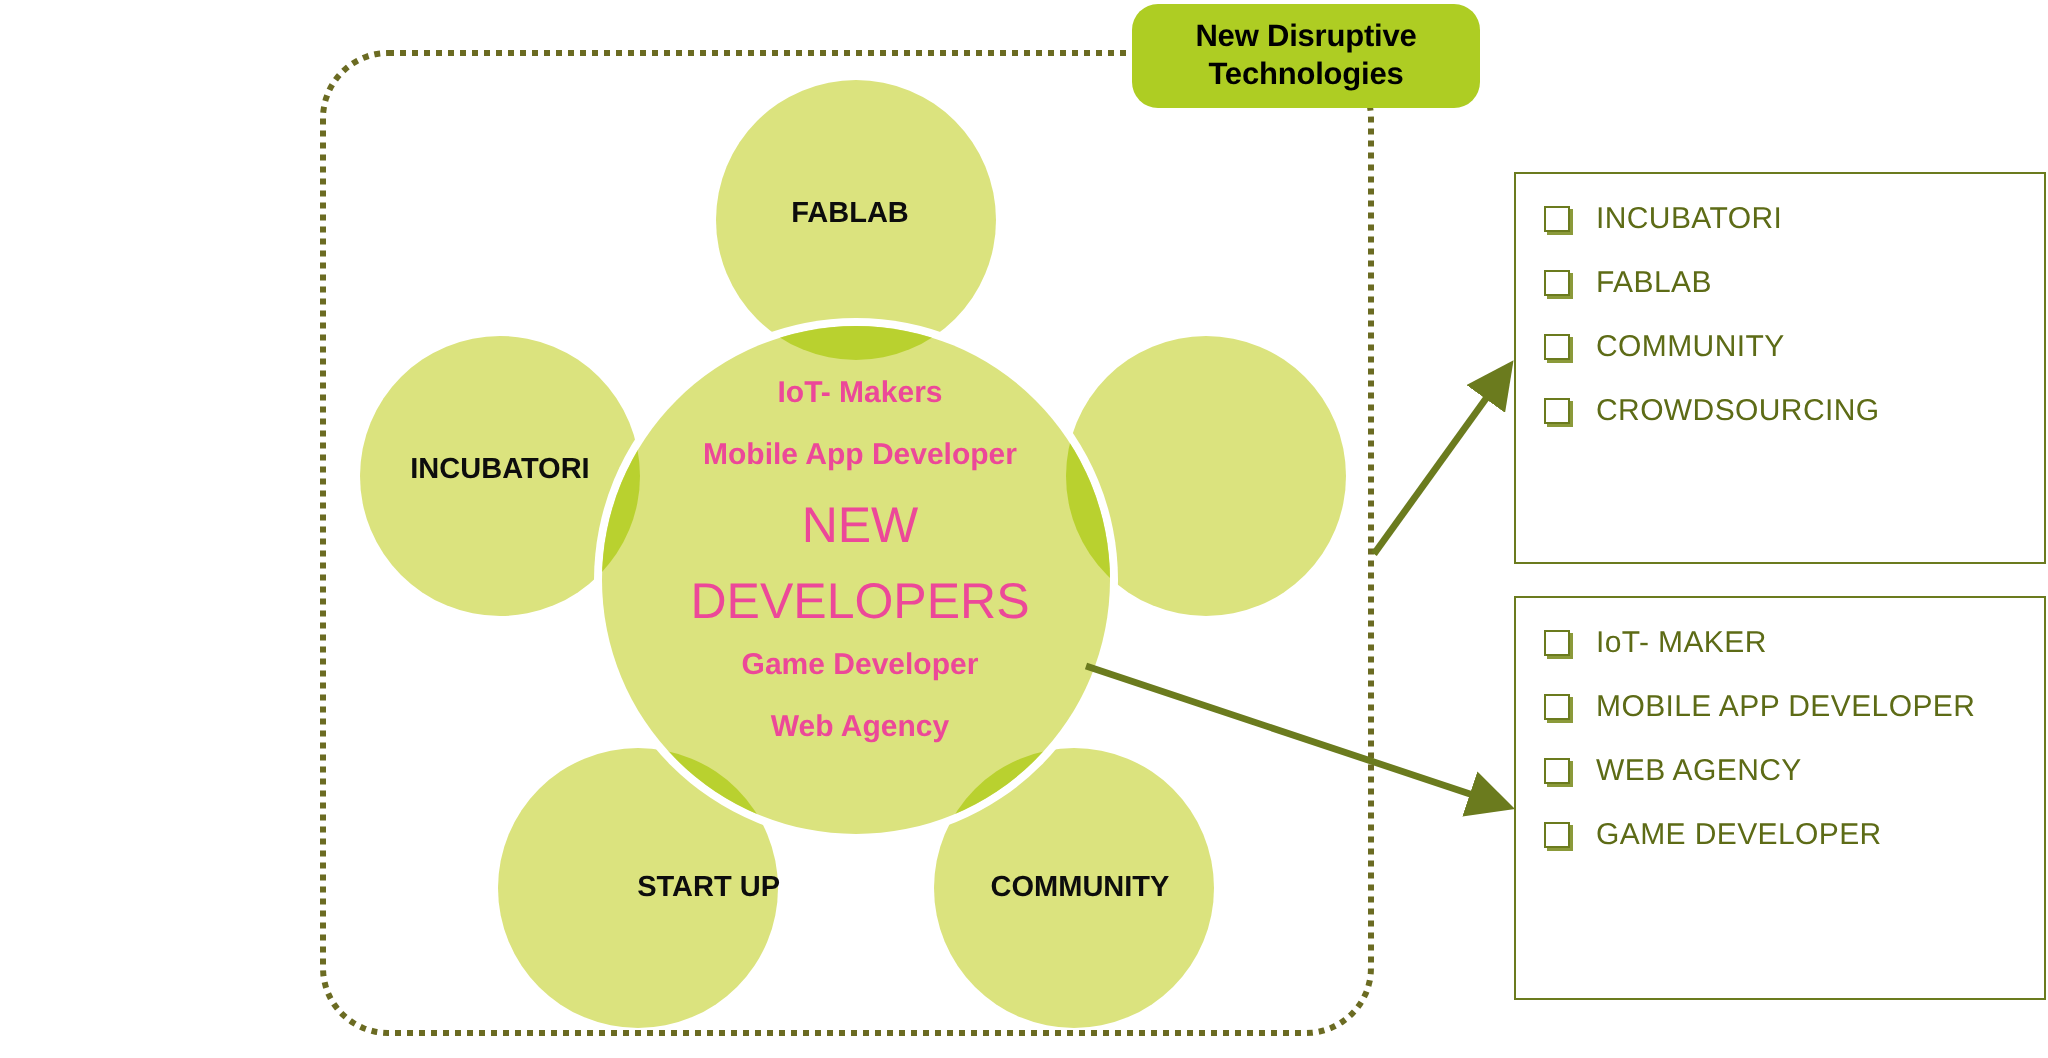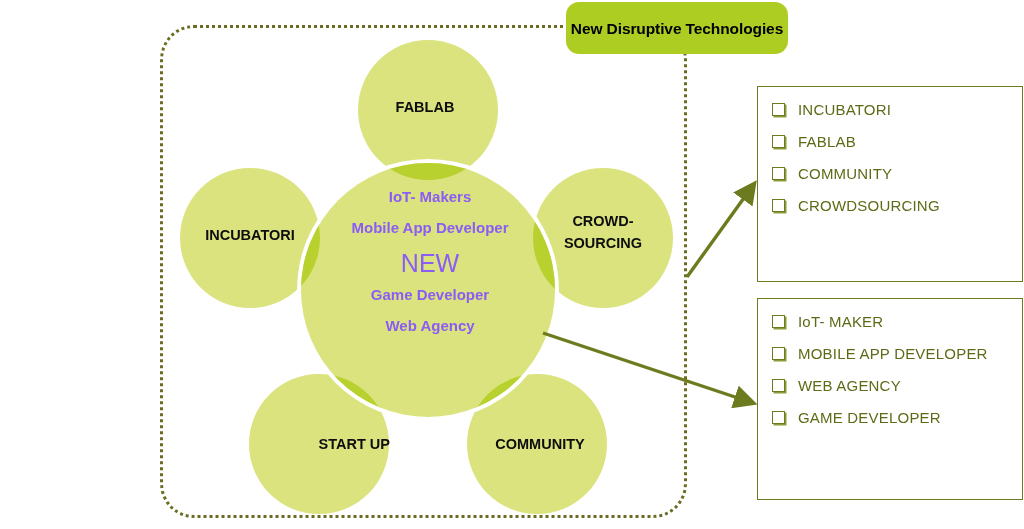--- a/index.html
+++ b/index.html
@@ -20,21 +20,21 @@
     border:3px dotted #6b6b22;
     border-radius:34px;
     box-sizing:border-box;
     background:transparent;
   }
 
   
   .title-pill{
     position:absolute;
     left:566px;top:2px;
-    width:222px;height:52px;
+    width:174px;height:52px;
     background:#aecd23;
     border-radius:13px;
     display:flex;align-items:center;justify-content:center;
     text-align:center;
     color:#000000;
     font-weight:bold;
     font-size:15.5px;
     line-height:19px;
     letter-spacing:-0.1px;
     z-index:30;
@@ -57,21 +57,21 @@
   .lbl-crowd{left:538px;top:210px;width:130px;font-size:14.5px;line-height:22px;}
   .lbl-startup{left:250px;top:436px;width:140px;font-size:14.5px;text-align:right;}
   .lbl-community{left:470px;top:436px;width:140px;font-size:14.5px;}
 
   .core-text{
     position:absolute;
     left:300px;top:188px;
     width:260px;
     text-align:center;
     z-index:14;
-    color:#8b5cf6;
+    color:#ec4899;
     pointer-events:none;
   }
   .core-text .ln{font-weight:bold;font-size:15px;margin:0 0 14px 0;}
   .core-text .ln.tight{margin-bottom:12px;}
   .core-text .big{
     font-weight:normal;font-size:25px;line-height:30px;margin:4px 0 8px 0;
   }
 
   
   .listbox{
@@ -133,29 +133,28 @@
       <circle cx="428" cy="110" r="70" fill="#b9d12f"></circle>
       <circle cx="250" cy="238" r="70" fill="#b9d12f"></circle>
       <circle cx="603" cy="238" r="70" fill="#b9d12f"></circle>
       <circle cx="319" cy="444" r="70" fill="#b9d12f"></circle>
       <circle cx="537" cy="444" r="70" fill="#b9d12f"></circle>
     </g>
   </svg>
 
   <div class="circle-label lbl-incubatori">INCUBATORI</div>
   <div class="circle-label lbl-fablab">FABLAB</div>
-  <div class="circle-label lbl-crowd">CROWD-
-SOURCING</div>
   <div class="circle-label lbl-startup">START UP</div>
   <div class="circle-label lbl-community">COMMUNITY</div>
 
   <div class="core-text">
     <div class="ln">IoT- Makers</div>
     <div class="ln tight">Mobile App Developer</div>
     <div class="big">NEW</div>
+    <div class="big">DEVELOPERS</div>
     <div class="ln">Game Developer</div>
     <div class="ln">Web Agency</div>
   </div>
 
   <div class="title-pill">New Disruptive Technologies</div>
 
   <svg class="arrows" viewBox="0 0 1024 529">
     <defs>
       <marker id="ah" markerWidth="7" markerHeight="7" refX="5.6" refY="3.5" orient="auto">
         <path d="M0,0 L7,3.5 L0,7 z" fill="#6b7b1e"></path>

